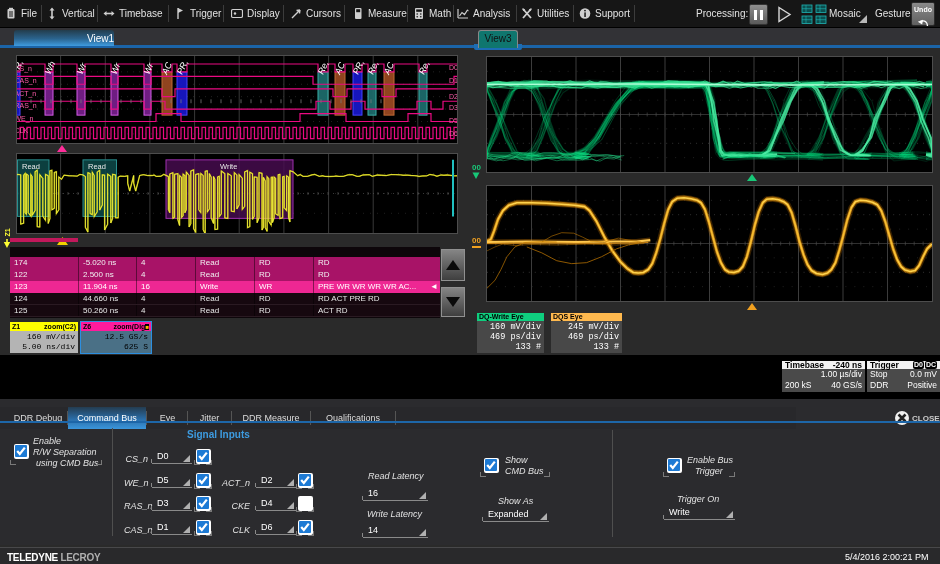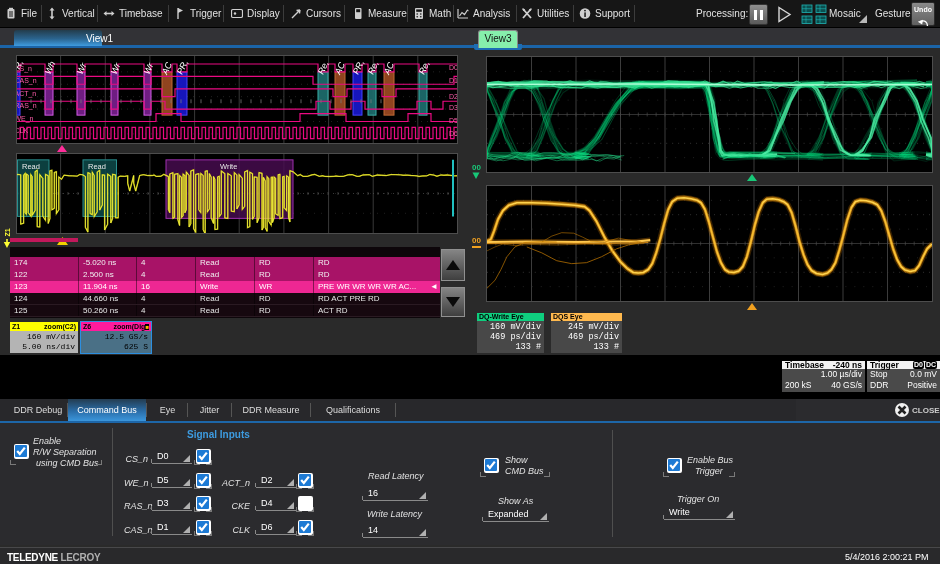--- a/index.html
+++ b/index.html
@@ -5,22 +5,22 @@
 body{width:940px;height:564px;background:#2a2a2a;font-family:"Liberation Sans",sans-serif;overflow:hidden;position:relative;}
 .abs{position:absolute;}
 
 #menubar{position:absolute;left:0;top:0;width:940px;height:28px;background:#161616;border-bottom:1px solid #000;}
 .mitem{position:absolute;top:0;height:27px;display:flex;align-items:center;color:#e2e2e2;font-size:10px;}
 .msep{position:absolute;top:5px;height:17px;width:1px;background:#3c3c3c;}
 .micon{margin-right:4px;display:inline-block;}
 
 #tabstrip{position:absolute;left:0;top:28px;width:940px;height:20px;background:#323236;}
 #tabstrip .bluebar{position:absolute;left:0;top:17px;width:940px;height:3px;background:#1b64a8;}
-#view1{position:absolute;left:14px;top:2px;width:88px;height:16px;background:linear-gradient(#233c4c 0%,#2b648f 55%,#3f9ce0 100%);border-radius:3px 3px 0 0;color:#fff;font-size:10px;text-align:right;padding-left:72px;line-height:17px;}
-#view3{position:absolute;left:478px;top:2px;width:40px;height:18px;background:#86efac;border:1px solid #888;border-bottom:none;border-radius:3px 3px 0 0;color:#111;font-size:10px;text-align:center;line-height:16px;z-index:3;}
+#view1{position:absolute;left:14px;top:2px;width:100px;height:16px;background:linear-gradient(#233c4c 0%,#2b648f 55%,#3f9ce0 100%);border-radius:3px 3px 0 0;color:#fff;font-size:10px;text-align:right;padding-left:72px;line-height:17px;}
+#view3{position:absolute;left:478px;top:2px;width:40px;height:18px;background:#0f766e;border:1px solid #888;border-bottom:none;border-radius:3px 3px 0 0;color:#111;font-size:10px;text-align:center;line-height:16px;z-index:3;}
 #view3b{position:absolute;left:474px;top:16px;width:48px;height:6px;background:#1c6db5;border-radius:0 0 2px 2px;z-index:2;}
 
 .plot{position:absolute;background:#000;border:1px solid #4d4d4d;}
 
 #tbl{position:absolute;left:10px;top:247px;width:430px;height:71px;font-size:8px;background:#0d060a;}
 .trow{position:absolute;left:0;width:430px;height:12px;display:flex;}
 .trow div{padding-left:4px;line-height:12px;overflow:hidden;white-space:nowrap;border-right:1px solid rgba(0,0,0,0.45);}
 .c0{width:69px;}.c1{width:58px;}.c2{width:59px;}.c3{width:59px;}.c4{width:59px;}.c5{width:126px;border-right:none!important;}
 #thead{position:absolute;left:0;top:0;width:430px;height:10px;display:flex;font-weight:bold;color:#000;}
 #thead div{padding-left:4px;line-height:10px;background:#f2f2f2;border-right:1px solid #999;}
@@ -35,21 +35,21 @@
 .dbox .hd{height:9px;line-height:9px;font-weight:bold;color:#000;padding:0 2px;display:flex;justify-content:space-between;}
 .dbox .bd{color:#000;text-align:right;padding:1px 3px 0 0;font-family:Liberation Mono, monospace;}
 .dbox .bd div{line-height:10px;}
 
 .ibox{position:absolute;font-size:8.5px;}
 .ibox .hd{height:8px;line-height:8px;background:#f2f2f2;color:#000;font-weight:bold;padding:0 3px;display:flex;justify-content:space-between;}
 .ibox .bd{background:#4a4a4a;color:#fff;padding:0 3px;}
 .ibox .bd .r{display:flex;justify-content:space-between;line-height:11px;}
 
 #botpanel{position:absolute;left:0;top:399px;width:940px;height:146px;background:#2b2b2e;}
-#bottabs{position:absolute;left:0;top:0;width:796px;height:22px;background:#28282b;}
+#bottabs{position:absolute;left:0;top:8px;width:796px;height:22px;background:#28282b;}
 .btab{position:absolute;top:0;height:22px;color:#ddd;font-size:9px;text-align:center;line-height:22px;}
 .btabsep{position:absolute;top:4px;width:1px;height:14px;background:#555;}
 #bluetabline{position:absolute;left:0;top:22px;width:940px;height:2px;background:#1d66a8;}
 .ital{font-style:italic;color:#e2e2e2;font-size:9px;position:absolute;}
 .drop{position:absolute;border-bottom:1px solid #8a8a8a;color:#fff;font-size:9px;padding-left:5px;}
 .drop:before{content:"";position:absolute;left:-1px;bottom:0;width:1px;height:4px;background:#8a8a8a;}
 .drop .tri{position:absolute;right:2px;bottom:1px;width:0;height:0;border-left:7px solid transparent;border-bottom:7px solid #b0b0b0;}
 .cb{position:absolute;width:15px;height:15px;background:#fff;border-radius:2px;}
 .cb svg{position:absolute;left:0px;top:0px;}
 .vline{position:absolute;width:1px;background:#4f4f4f;}

